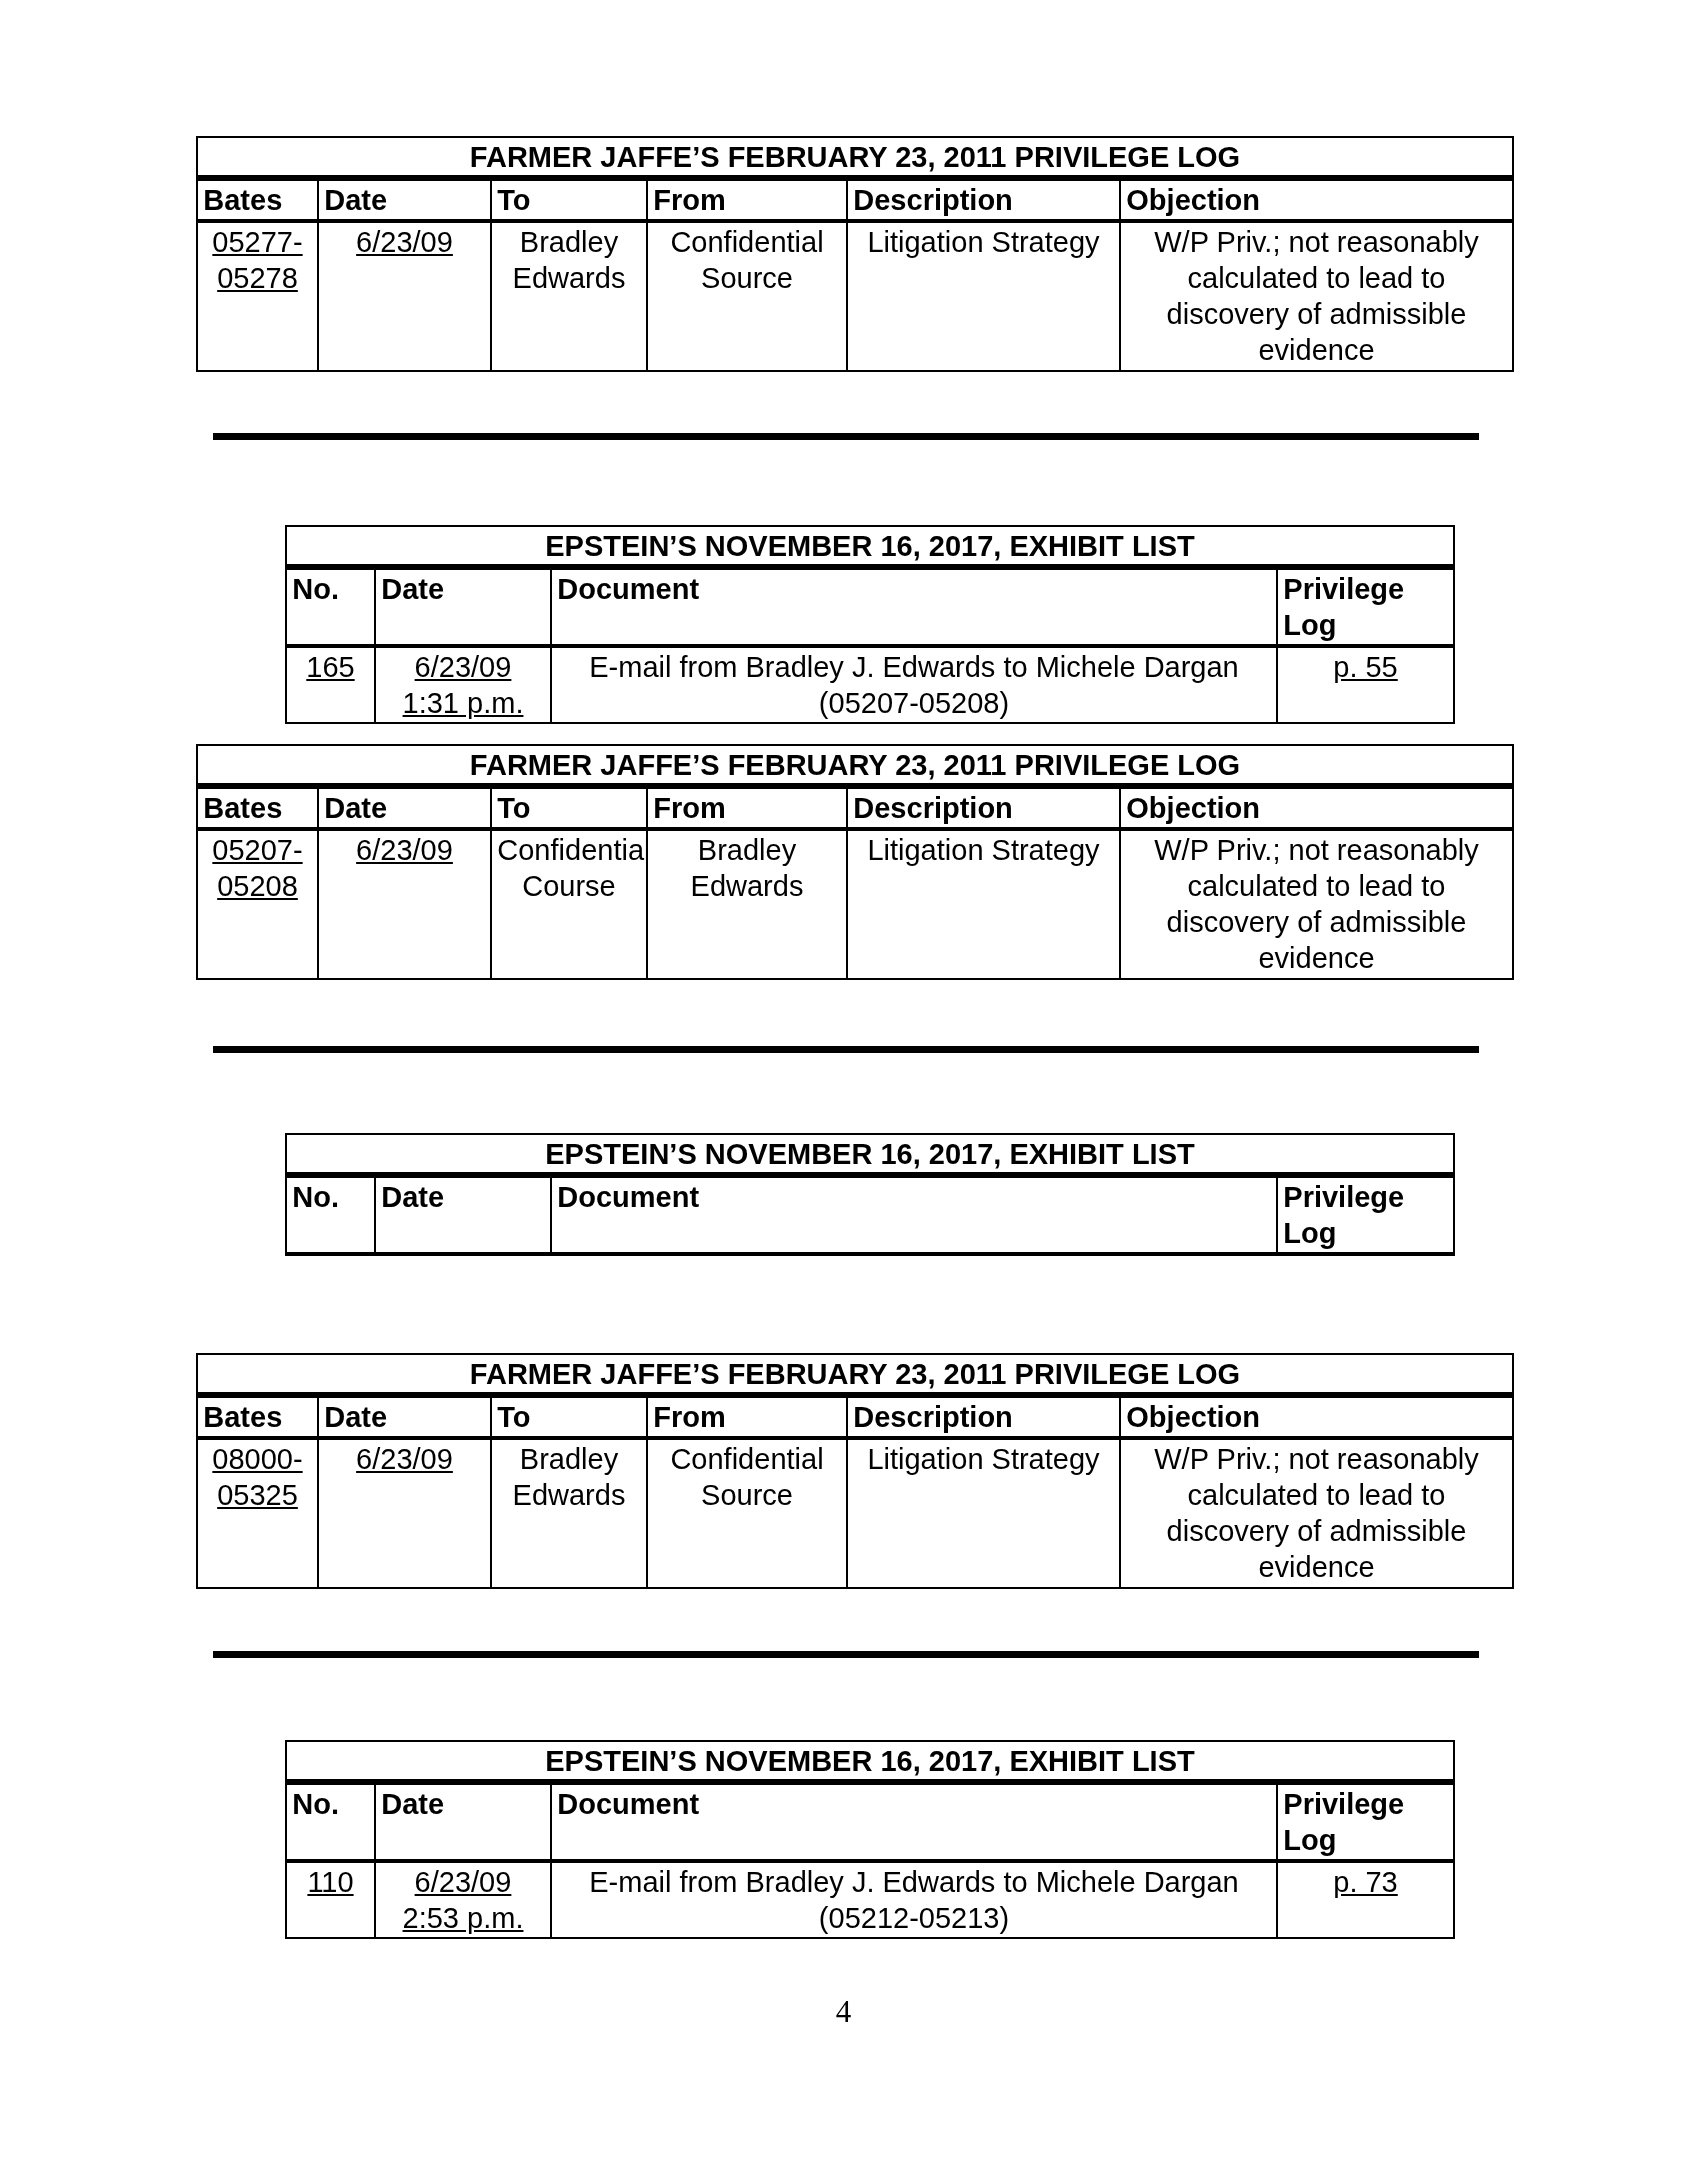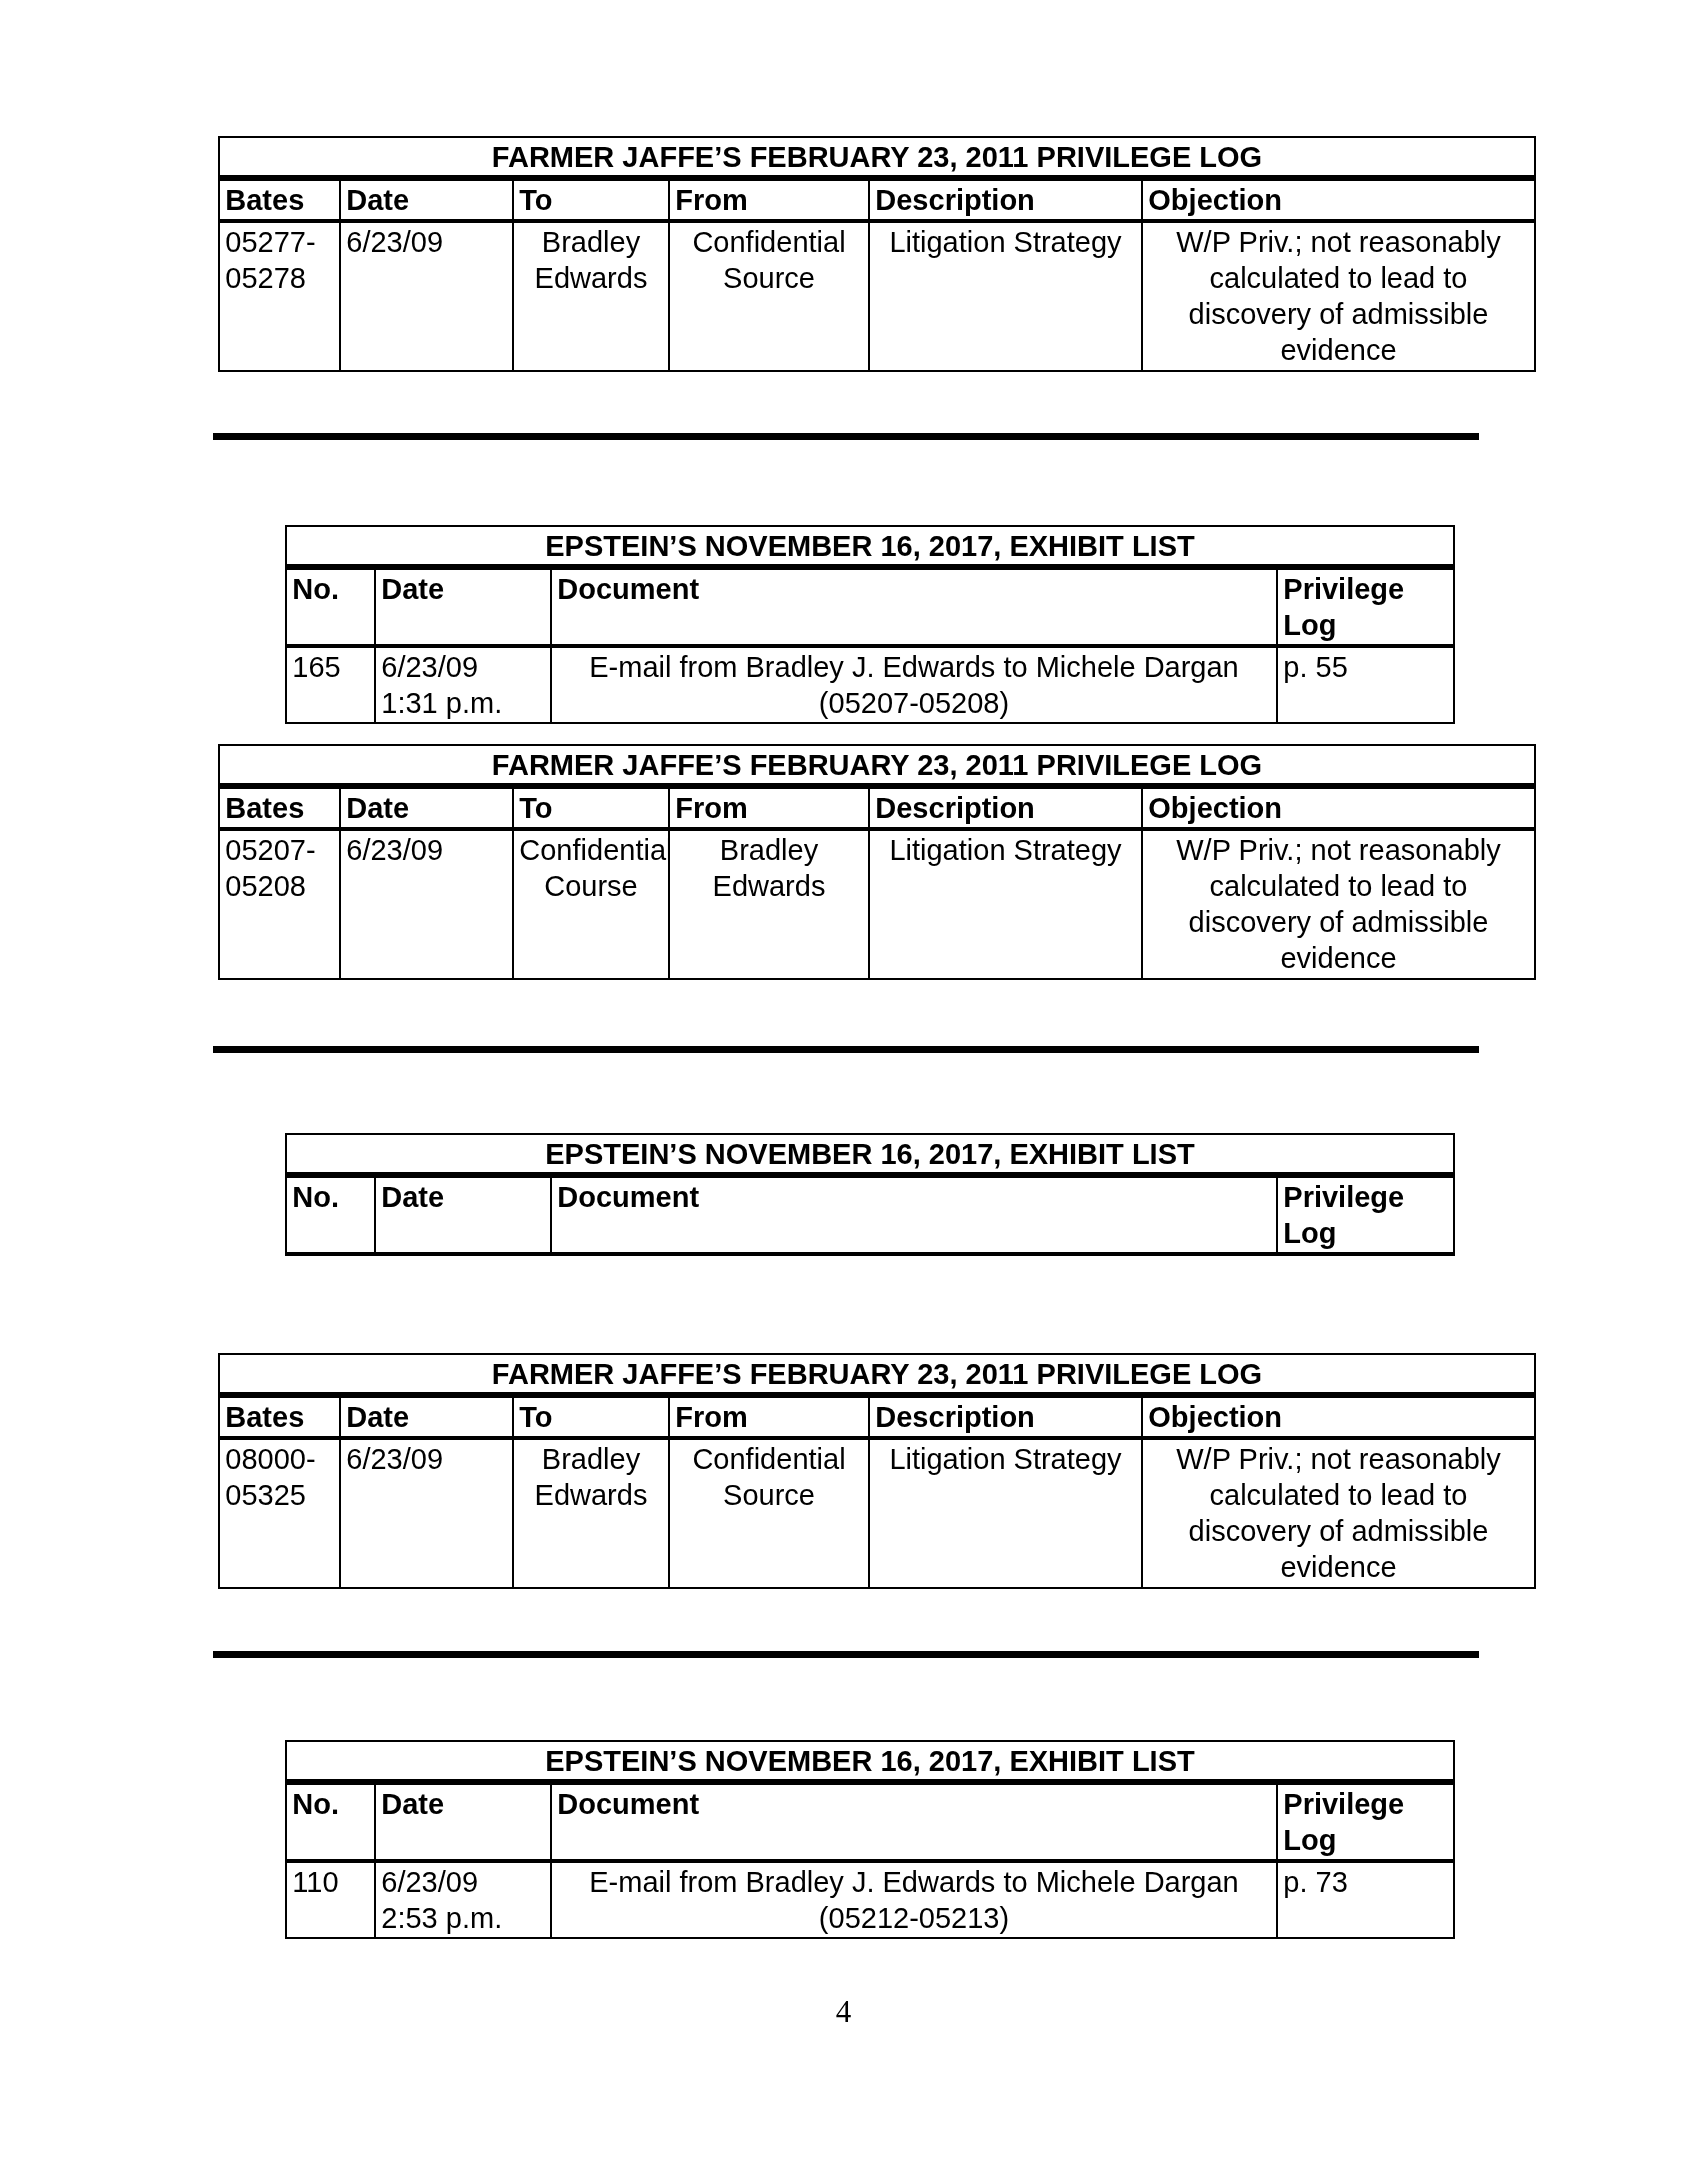--- a/index.html
+++ b/index.html
@@ -32,29 +32,29 @@
     border-bottom: 6px solid #000000;
     padding: 0.7px 5.3px;
   }
   .row-header td {
     font-weight: bold;
     text-align: left;
     border-bottom: 4.6px solid #000000;
     padding: 0.7px 5.3px;
     vertical-align: top;
   }
-  .ftable { left: 218px; width: 1317px; }
+  .ftable { left: 196px; width: 1317px; }
   .ftable .row-title  td { height: 39px; }
   .ftable .row-header td { height: 38px; }
   .ftable .row-data   td { height: 150px; }
   .etable { left: 285px; width: 1167px; margin-top: 8px; }
   .etable .row-title  td { height: 37px; }
   .etable .row-header td { height: 76px; }
   .etable .row-data   td { height: 75px; }
-  .cell-center { text-align: left; }
+  .cell-center { text-align: center; text-decoration: underline; }
   .cell-left   { text-align: center; padding: 1.3px 12px 1.3px 14.6px; }
   .block { display: block; }
   .divider {
     position: absolute;
     left: 213px;
     width: 1266px;
     height: 7.3px;
     background: #000000;
   }
   .page-number {

